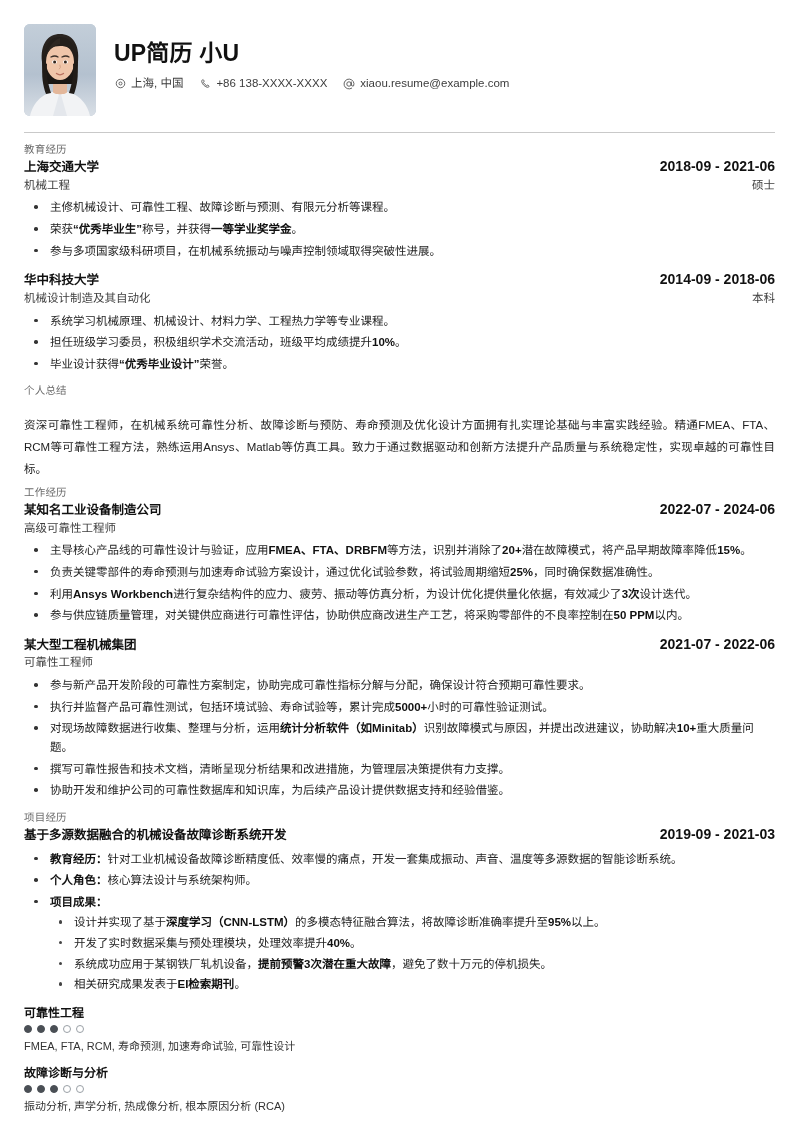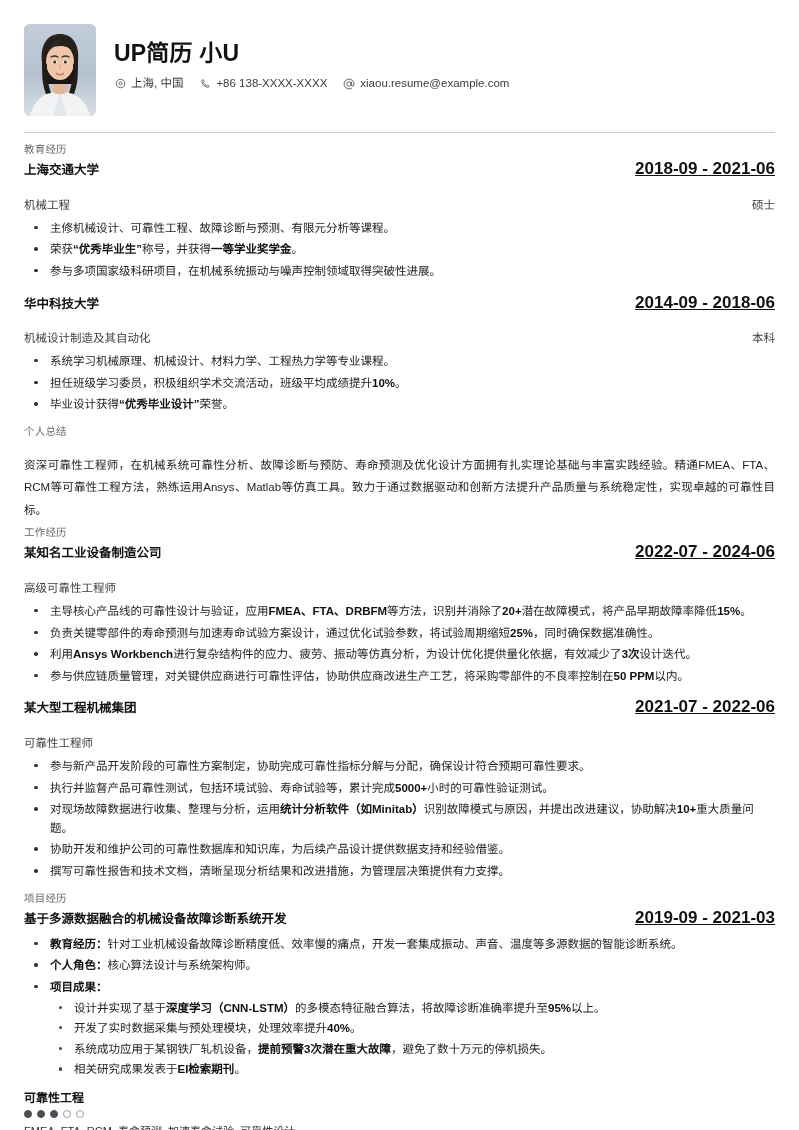--- a/index.html
+++ b/index.html
@@ -106,33 +106,31 @@
     align-items: baseline;
     gap: 12px;
   }
   .entry-org {
     font-size: 12.5px;
     font-weight: 700;
     color: #111111;
     line-height: 1.4;
   }
   .entry-date {
-    font-size: 17px;
+    font-size: 14px;
     font-weight: 700;
     color: #111111;
     white-space: nowrap;
     line-height: 1.4;
-    text-decoration: underline;
   }
   .entry-sub {
     display: flex;
     justify-content: space-between;
     align-items: center;
     gap: 28px;
-    margin-top: 16px;
   }
   .entry-role {
     font-size: 11.5px;
     color: #3e3e3e;
     line-height: 1.45;
   }
   .entry-meta {
     font-size: 11.5px;
     color: #3e3e3e;
     white-space: nowrap;
@@ -380,22 +378,22 @@
         <div class="entry-date">2021-07 - 2022-06</div>
       </div>
           <div class="entry-sub">
            <div class="entry-role">可靠性工程师</div>
            <div class="entry-meta"></div>
          </div>
       <ul class="bullets">
             <li>参与新产品开发阶段的可靠性方案制定，协助完成可靠性指标分解与分配，确保设计符合预期可靠性要求。</li>
             <li>执行并监督产品可靠性测试，包括环境试验、寿命试验等，累计完成<b>5000+</b>小时的可靠性验证测试。</li>
             <li>对现场故障数据进行收集、整理与分析，运用<b>统计分析软件（如Minitab）</b>识别故障模式与原因，并提出改进建议，协助解决<b>10+</b>重大质量问题。</li>
+            <li>撰写可靠性报告和技术文档，清晰呈现分析结果和改进措施，为管理层决策提供有力支撑。</li>
             <li>协助开发和维护公司的可靠性数据库和知识库，为后续产品设计提供数据支持和经验借鉴。</li>
-            <li>撰写可靠性报告和技术文档，清晰呈现分析结果和改进措施，为管理层决策提供有力支撑。</li>
           </ul>
         </div>
       </div>
   </div>
 
   <div class="section">
     <div class="section-label">项目经历</div>
     <div>
         <div class="entry">
           <div class="entry-head">

